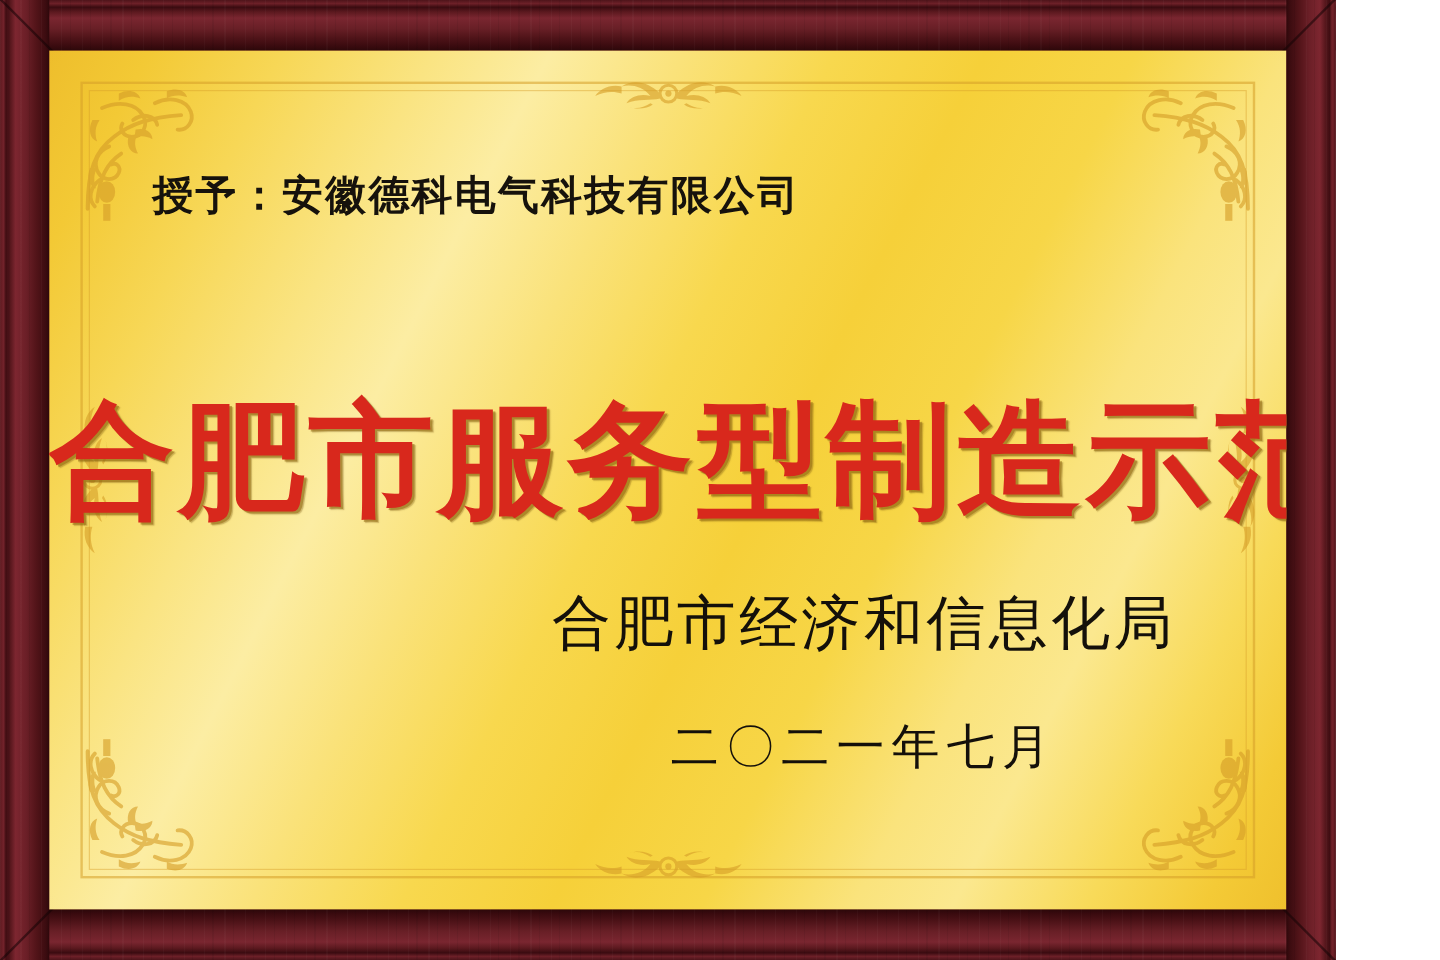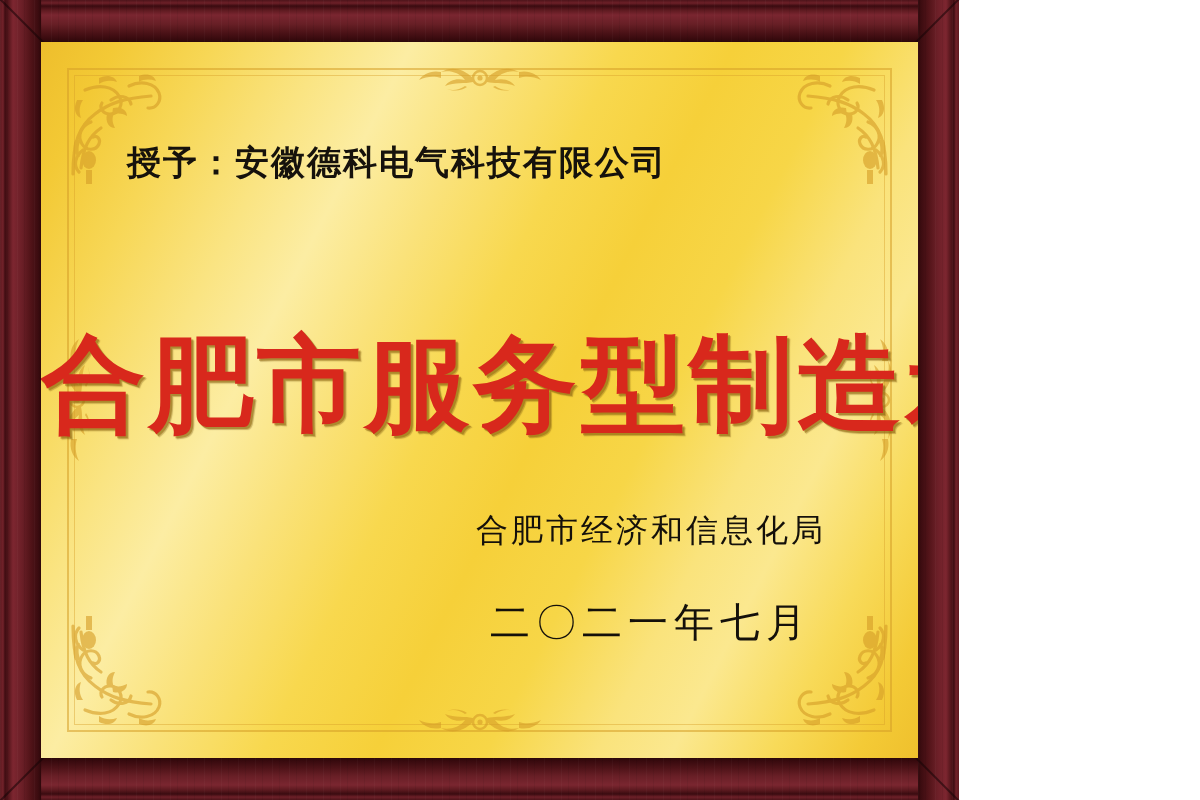--- a/index.html
+++ b/index.html
@@ -11,21 +11,21 @@
   body {
     width: 1200px;
     height: 800px;
     overflow: hidden;
     font-family: "Liberation Sans", "DejaVu Sans", sans-serif;
   }
 
   
   .plaque {
     position: relative;
-    width: 959px;
+    width: 1113px;
     height: 800px;
     box-sizing: border-box;
     background: #4a1117;
   }
 
   
   .frame-face {
     position: absolute;
     inset: 0;
     background:
@@ -202,21 +202,21 @@
     font-family: "Liberation Sans", "DejaVu Sans", sans-serif;
   }
 
   .issuer-block {
     position: absolute;
     right: 92px;
     bottom: 108px;
     text-align: center;
   }
   .issuer {
-    font-size: 32px;
+    font-size: 49px;
     font-weight: 400;
     letter-spacing: 3px;
     color: #14100a;
     white-space: nowrap;
     margin-bottom: 16px;
     font-family: "Liberation Sans", "DejaVu Sans", sans-serif;
   }
   .issue-date {
     font-size: 40px;
     font-weight: 400;

